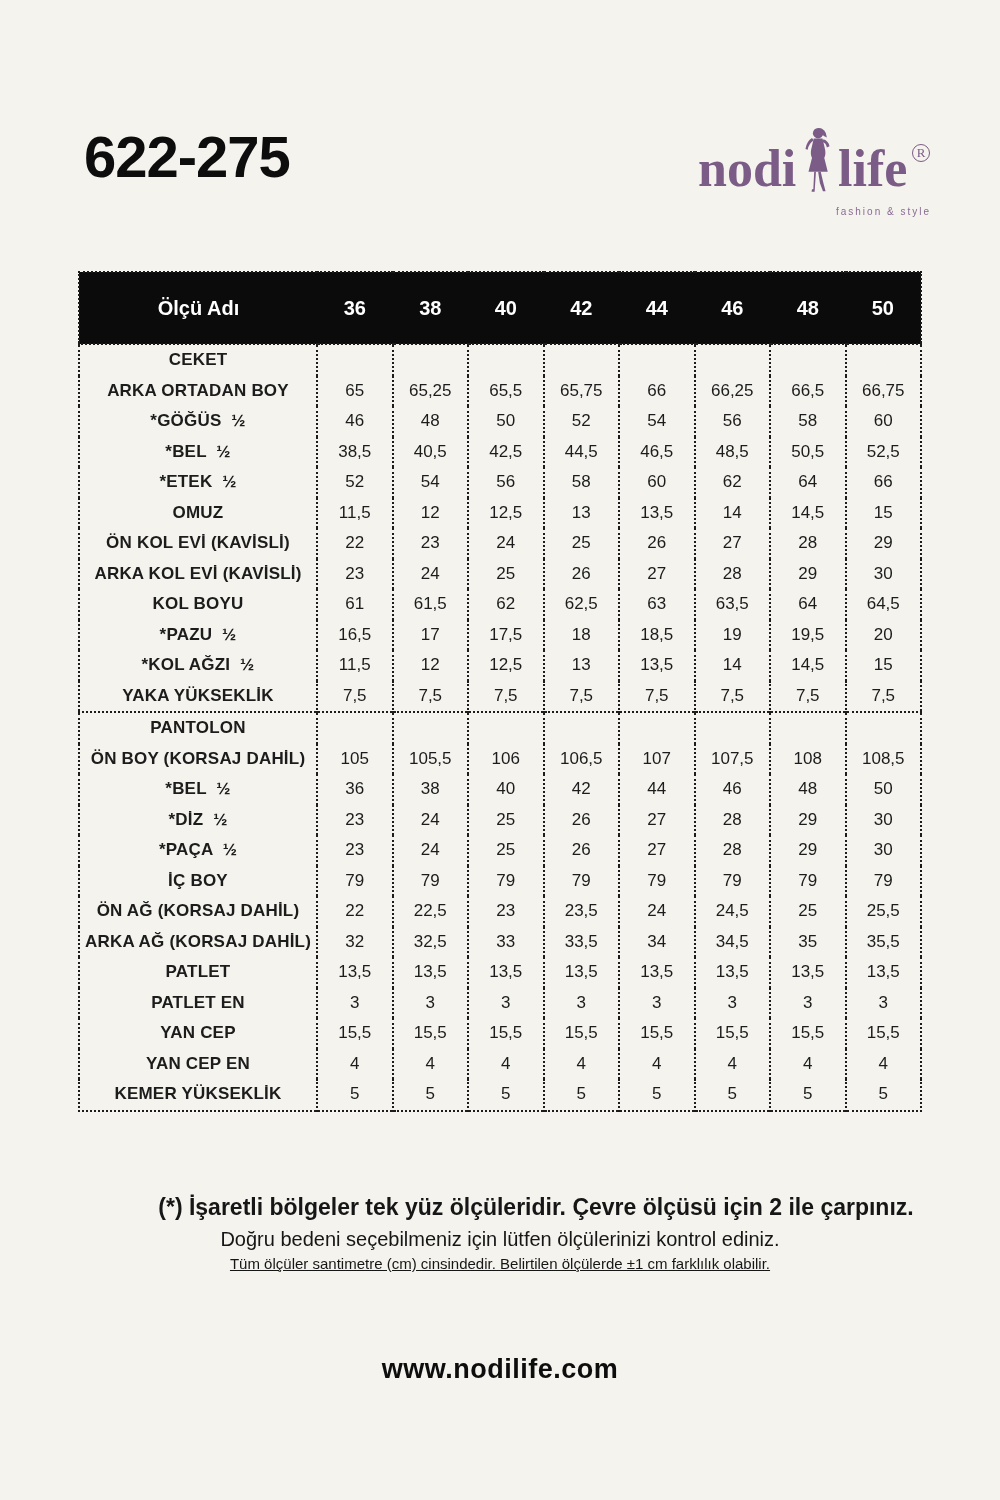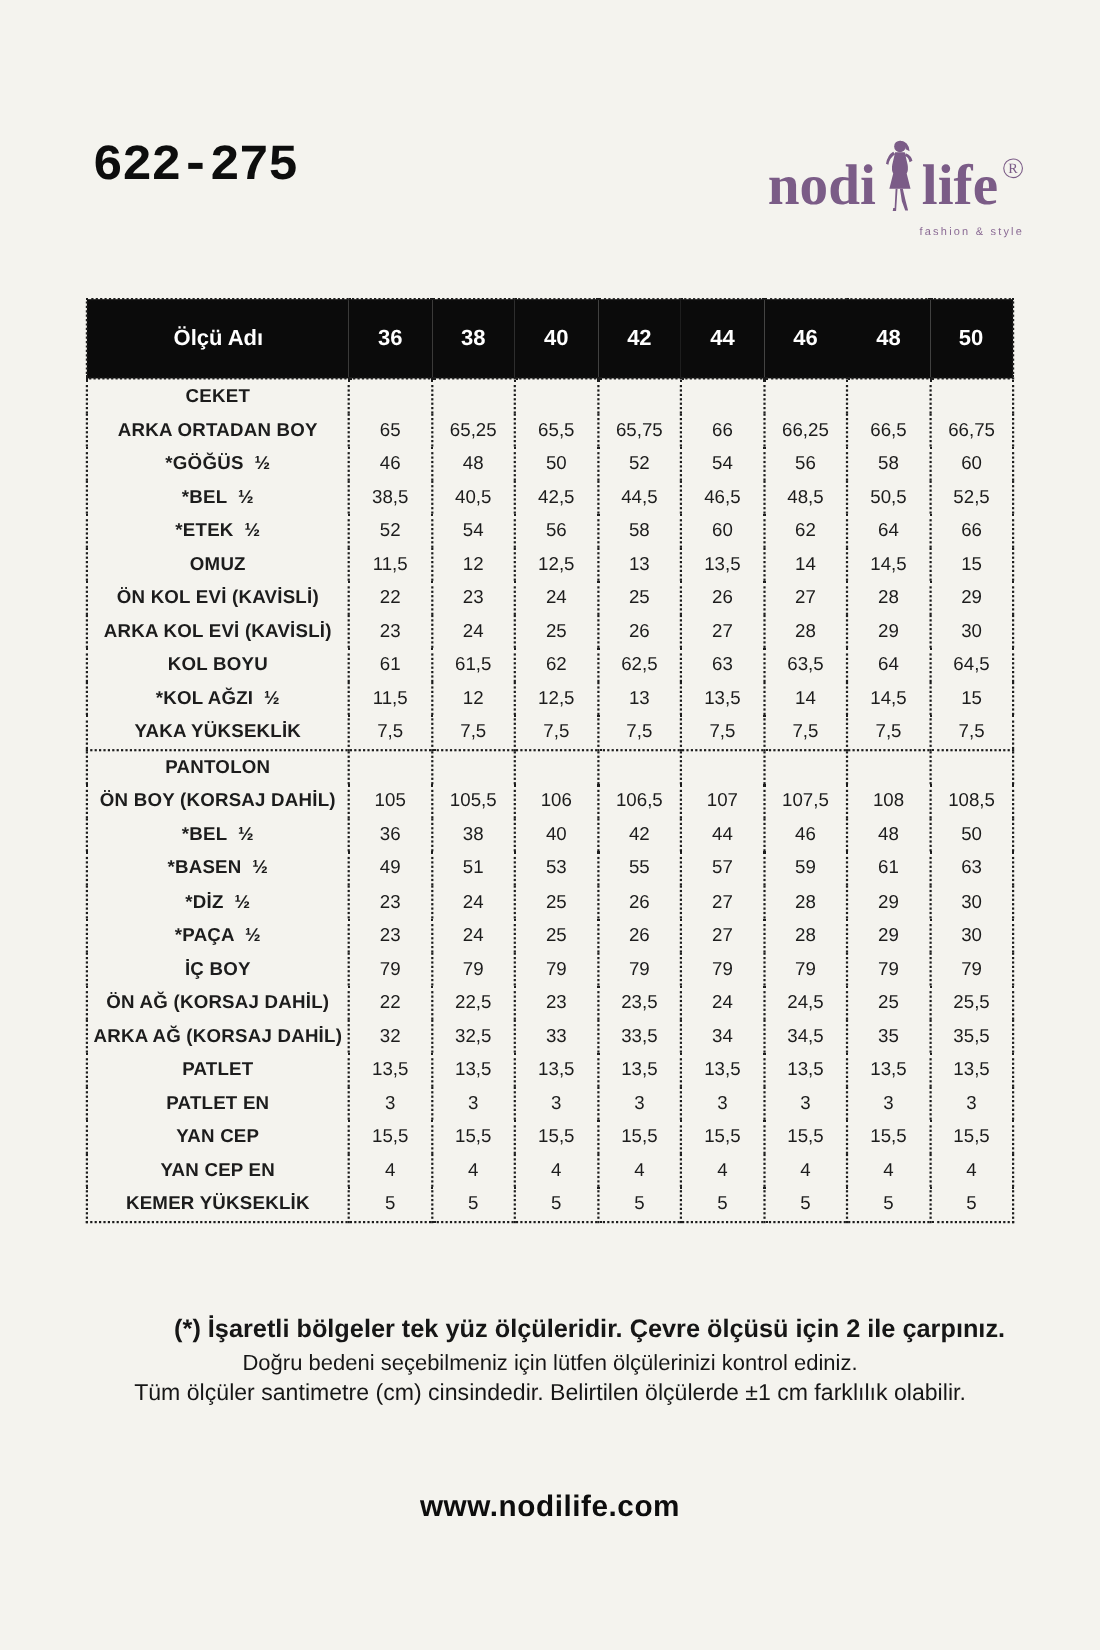--- a/index.html
+++ b/index.html
@@ -14,26 +14,25 @@
     font-family: "Liberation Sans", sans-serif;
     color: #151515;
     overflow: hidden;
   }
 
   
   .page-title {
     position: absolute;
     left: 84px;
     top: 128px;
-    font-size: 46px;
+    font-size: 58px;
     font-weight: bold;
     letter-spacing: -1px;
     color: #0d0d0d;
     line-height: 1;
-    font-family: Liberation Mono, monospace;
   }
 
   .logo {
     position: absolute;
     left: 698px;
     top: 122px;
     width: 235px;
     height: 95px;
   }
   .logo .brand-word {
@@ -125,21 +124,21 @@
   
   .note {
     position: absolute;
     left: 0;
     width: 1000px;
     text-align: center;
     color: #161616;
   }
   .note-1 { top: 1194px; font-size: 23px; font-weight: bold; margin-left: 36px; }
   .note-2 { top: 1228px; font-size: 20px; }
-  .note-3 { top: 1255px; font-size: 21px; }
+  .note-3 { top: 1255px; font-size: 15px; text-decoration: underline; }
 
   .website {
     position: absolute;
     left: 0;
     top: 1338px;
     width: 1000px;
     text-align: center;
     font-size: 27px;
     font-weight: bold;
     letter-spacing: 0.5px;
@@ -289,20 +288,31 @@
         <td>61</td>
         <td>61,5</td>
         <td>62</td>
         <td>62,5</td>
         <td>63</td>
         <td>63,5</td>
         <td>64</td>
         <td>64,5</td>
       </tr>
       <tr>
+        <td class="label-cell">*PAZU &nbsp;½</td>
+        <td>16,5</td>
+        <td>17</td>
+        <td>17,5</td>
+        <td>18</td>
+        <td>18,5</td>
+        <td>19</td>
+        <td>19,5</td>
+        <td>20</td>
+      </tr>
+      <tr>
         <td class="label-cell">*KOL AĞZI &nbsp;½</td>
         <td>11,5</td>
         <td>12</td>
         <td>12,5</td>
         <td>13</td>
         <td>13,5</td>
         <td>14</td>
         <td>14,5</td>
         <td>15</td>
       </tr>
@@ -344,31 +354,20 @@
         <td>36</td>
         <td>38</td>
         <td>40</td>
         <td>42</td>
         <td>44</td>
         <td>46</td>
         <td>48</td>
         <td>50</td>
       </tr>
       <tr>
-        <td class="label-cell">*BASEN &nbsp;½</td>
-        <td>49</td>
-        <td>51</td>
-        <td>53</td>
-        <td>55</td>
-        <td>57</td>
-        <td>59</td>
-        <td>61</td>
-        <td>63</td>
-      </tr>
-      <tr>
         <td class="label-cell">*DİZ &nbsp;½</td>
         <td>23</td>
         <td>24</td>
         <td>25</td>
         <td>26</td>
         <td>27</td>
         <td>28</td>
         <td>29</td>
         <td>30</td>
       </tr>

